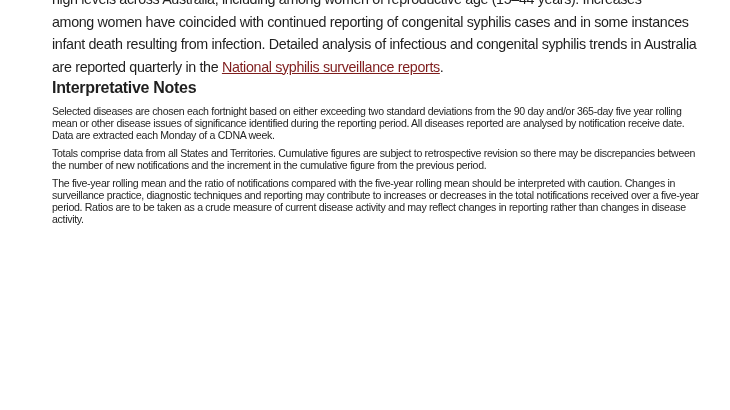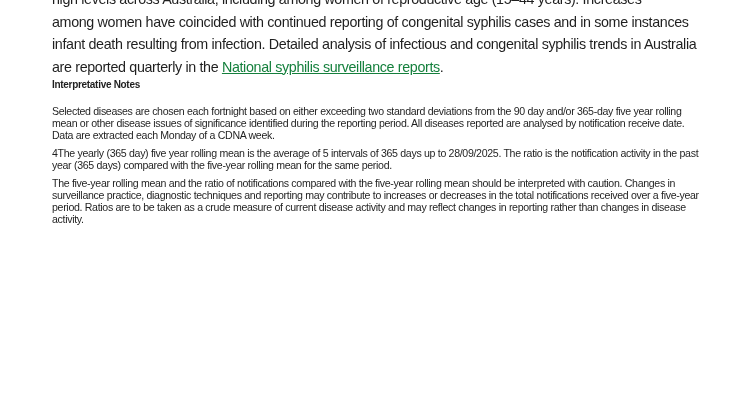--- a/index.html
+++ b/index.html
@@ -1,33 +1,33 @@
 <!DOCTYPE html>
 <html><head>
 <meta charset="utf-8">
 <style>
   html, body { margin: 0; padding: 0; background: #ffffff; }
   body { width: 730px; height: 410px; overflow: hidden; position: relative; font-family: "Liberation Sans", sans-serif; color: #1f1f1f; }
   .page { position: absolute; left: 52px; top: 0; width: 640px; }
   .intro { position: absolute; left: 0; top: -12px; width: 660px; font-size: 14.3px; line-height: 22.5px; letter-spacing: -0.35px; }
   .intro p { margin: 0; }
-  .intro a { color: #15803d; text-decoration: underline; margin-top: 36px; }
-  .heading { position: absolute; left: 0; top: 79px; font-size: 10px; font-weight: bold; letter-spacing: -0.3px; margin: 0; }
+  .intro a { color: #7f1d1d; text-decoration: underline; margin-top: 36px; }
+  .heading { position: absolute; left: 0; top: 79px; font-size: 16px; font-weight: bold; letter-spacing: -0.3px; margin: 0; }
   .notes { position: absolute; left: 0; top: 105px; width: 650px; font-size: 10.6px; line-height: 12px; letter-spacing: -0.32px; }
   .notes p { margin: 0 0 6px 0; }
 </style>
 </head>
 <body>
 
 <div class="page">
   <div class="intro">
     <p>high levels across Australia, including among women of reproductive age (15–44 years). Increases</p>
     <p><span>among women have coincided with continued reporting of congenital syphilis cases and in some instances infant death resulting from infection. Detailed analysis of infectious and congenital syphilis trends in Australia are reported quarterly in the </span><a href="#">National syphilis surveillance reports</a><span>.</span></p>
   </div>
 
   <h3 class="heading">Interpretative Notes</h3>
 
   <div class="notes">
     <p>Selected diseases are chosen each fortnight based on either exceeding two standard deviations from the 90 day and/or 365-day five year rolling mean or other disease issues of significance identified during the reporting period.  All diseases reported are analysed by notification receive date.  Data are extracted each Monday of a CDNA week.</p>
-    <p>4The yearly (365 day) five year rolling mean is the average of 5 intervals of 365 days up to 28/09/2025. The ratio is the notification activity in the past year (365 days) compared with the five-year rolling mean for the same period.</p>
+    <p>Totals comprise data from all States and Territories.  Cumulative figures are subject to retrospective revision so there may be discrepancies between the number of new notifications and the increment in the cumulative figure from the previous period.</p>
     <p>The five-year rolling mean and the ratio of notifications compared with the five-year rolling mean should be interpreted with caution.  Changes in surveillance practice, diagnostic techniques and reporting may contribute to increases or decreases in the total notifications received over a five-year period. Ratios are to be taken as a crude measure of current disease activity and may reflect changes in reporting rather than changes in disease activity.</p>
   </div>
 </div>
 
 </body></html>

